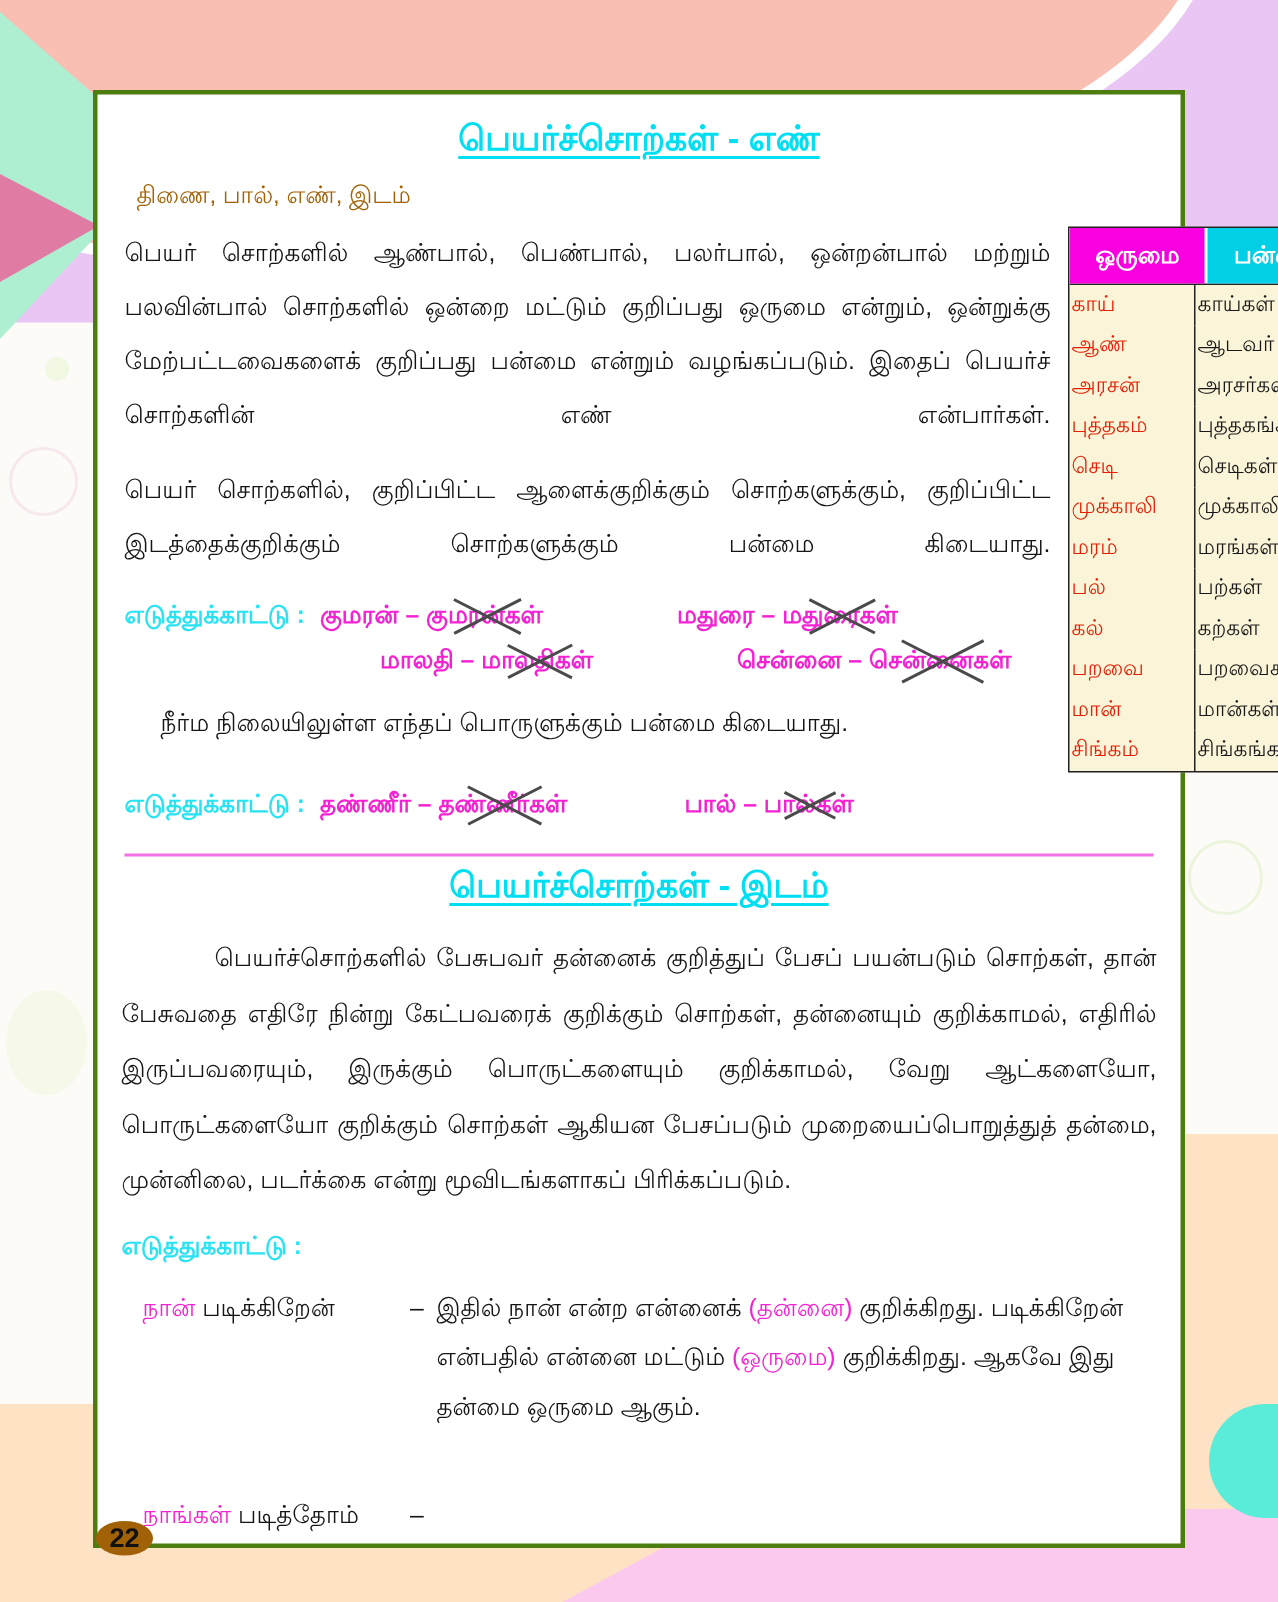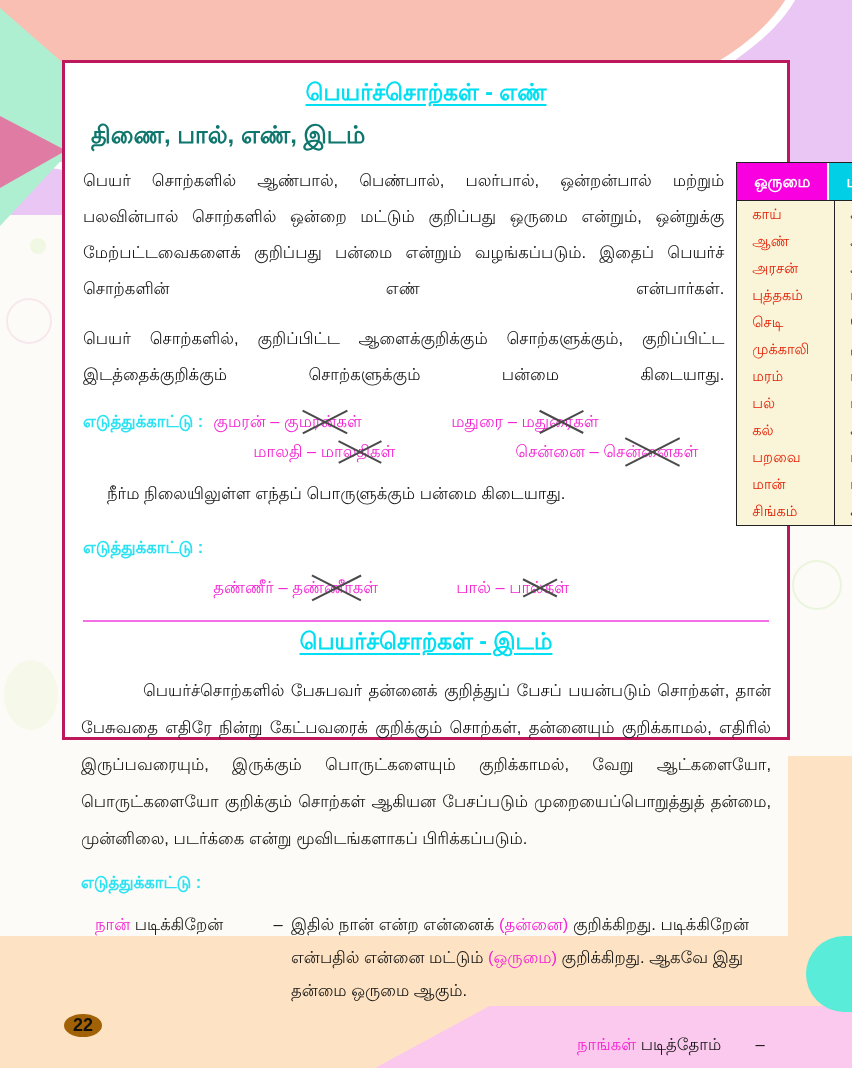--- a/index.html
+++ b/index.html
@@ -23,66 +23,66 @@
   .bg-pink-trap{bottom:0;left:375px;width:477px;height:62px;background:#fcc9ee;
                 clip-path:polygon(24% 0,100% 0,100% 100%,0 100%);}
   .bg-cyan-blob{bottom:56px;right:0;width:46px;height:76px;background:#58ecd9;
                 border-radius:40px 0 0 40px;}
   .deco-ring{border-radius:50%;opacity:.55;}
   .ring1{top:298px;left:6px;width:42px;height:42px;border:2px solid #f3d9e6;}
   .ring2{top:560px;right:10px;width:46px;height:46px;border:2px solid #ddf0c8;}
   .ring3{top:660px;left:4px;width:54px;height:70px;background:#f4f9e6;border:0;opacity:.8;border-radius:50%;}
   .ring4{top:238px;left:30px;width:16px;height:16px;background:#eef7e0;border:0;opacity:.9;border-radius:50%;}
   
-  .panel{position:absolute;left:62px;top:60px;width:728px;height:680px;
-         background:#fff;border:3px solid #be185d;box-sizing:border-box;
+  .panel{position:absolute;left:62px;top:60px;width:728px;height:972px;
+         background:#fff;border:3px solid #4d7c0f;box-sizing:border-box;
          padding:10px 14px 0 14px;}
   .title{color:#00dff2;font-weight:bold;font-size:23px;text-align:center;
          text-decoration:underline;text-decoration-thickness:2px;text-underline-offset:4px;
          margin:6px 0 0 0;}
-  .subtitle{color:#0f766e;font-weight:bold;font-size:24px;margin:12px 0 0 12px;}
+  .subtitle{color:#a16207;font-weight:normal;font-size:16px;margin:12px 0 0 12px;}
   .sec1{display:flex;margin-top:10px;}
   .col-text{flex:1;padding:0 12px 0 4px;font-size:16.5px;color:#151515;}
   .col-text p{margin:0;text-align:justify;text-align-last:justify;line-height:36px;}
   .col-text p.p2{margin-top:14px;}
   
   .ex-row-block{margin-top:14px;font-size:16.5px;line-height:30px;display:flex;}
   .ex-label{color:#2ae2f2;font-weight:bold;white-space:nowrap;margin-right:10px;}
   .pairs-col{flex:1;}
-  .pair-row{display:flex;}
-  .pair-row.indent{padding-left:40px;gap:24px;}
+  .pair-row{display:flex;font-weight:bold;}
+  .pair-row.indent{padding-left:40px;}
   .pair{color:#f322d2;margin-right:26px;white-space:nowrap;}
   .pair:first-child{min-width:212px;}
-  .ex-liquid .pair{margin-right:78px;min-width:0;margin-top:40px;}
+  .ex-liquid .pair{margin-right:78px;min-width:0;}
   .crossed{position:relative;display:inline-block;}
   .crossed::before,.crossed::after{content:"";position:absolute;left:20%;right:16%;
       top:50%;height:1.6px;background:#4a4a4a;}
   .crossed::before{transform:rotate(27deg);}
   .crossed::after{transform:rotate(-27deg);}
   .note{margin-top:10px;font-size:16.5px;line-height:34px;text-indent:24px;color:#151515;}
   .ex-liquid{margin-top:22px;}
   
   .wtable{width:184px;border:1.6px solid #222;background:#faf4d8;box-sizing:border-box;
           height:364px;flex:none;}
   .thead{display:flex;gap:2px;background:#fff;border-bottom:1.4px solid #222;}
   .hcell{flex:1;height:37px;line-height:37px;text-align:center;color:#fff;
          font-weight:bold;font-size:16px;}
   .hcell.sing{background:#f800e0;text-align:center;}
   .hcell.plur{background:#00cfe6;}
   .trow{display:flex;height:27px;line-height:27px;font-size:14.5px;}
-  .tcell{padding-left:15px;white-space:nowrap;overflow:hidden;}
+  .tcell{padding-left:1px;white-space:nowrap;overflow:hidden;}
   .tcell.sing{width:82px;flex:none;border-right:1.4px solid #222;color:#e32005;}
   .tcell.plur{flex:1;color:#181818;}
   
   .sep{border:0;border-top:2px solid #f470e6;margin:18px 4px 2px 4px;}
   .sec2-para{margin:14px 2px 0 2px;font-size:16.5px;line-height:37px;color:#151515;
              text-align:justify;text-indent:62px;}
   .s2-label{color:#2ae2f2;font-weight:bold;font-size:16.5px;margin:16px 0 0 2px;}
-  .s2ex{display:flex;margin-top:14px;font-size:16.5px;line-height:33px;color:#151515;justify-content:flex-end;}
-  .s2ex.second{margin-top:21px;}
+  .s2ex{display:flex;margin-top:14px;font-size:16.5px;line-height:33px;color:#151515;}
+  .s2ex.second{margin-top:39px;}
   .s2term{width:170px;flex:none;padding-left:16px;}
   .s2term .hl-term{color:#f322d2;}
   .s2dash{width:26px;flex:none;text-align:center;}
   .s2expl{flex:1;padding-right:4px;}
   .s2expl .hl{color:#f322d2;}
   
   .badge{position:absolute;left:64px;top:1014px;background:#a16207;border-radius:50%;
          padding:1px 9px;font-size:18px;font-weight:bold;color:#111;}
 </style>
 </head>

